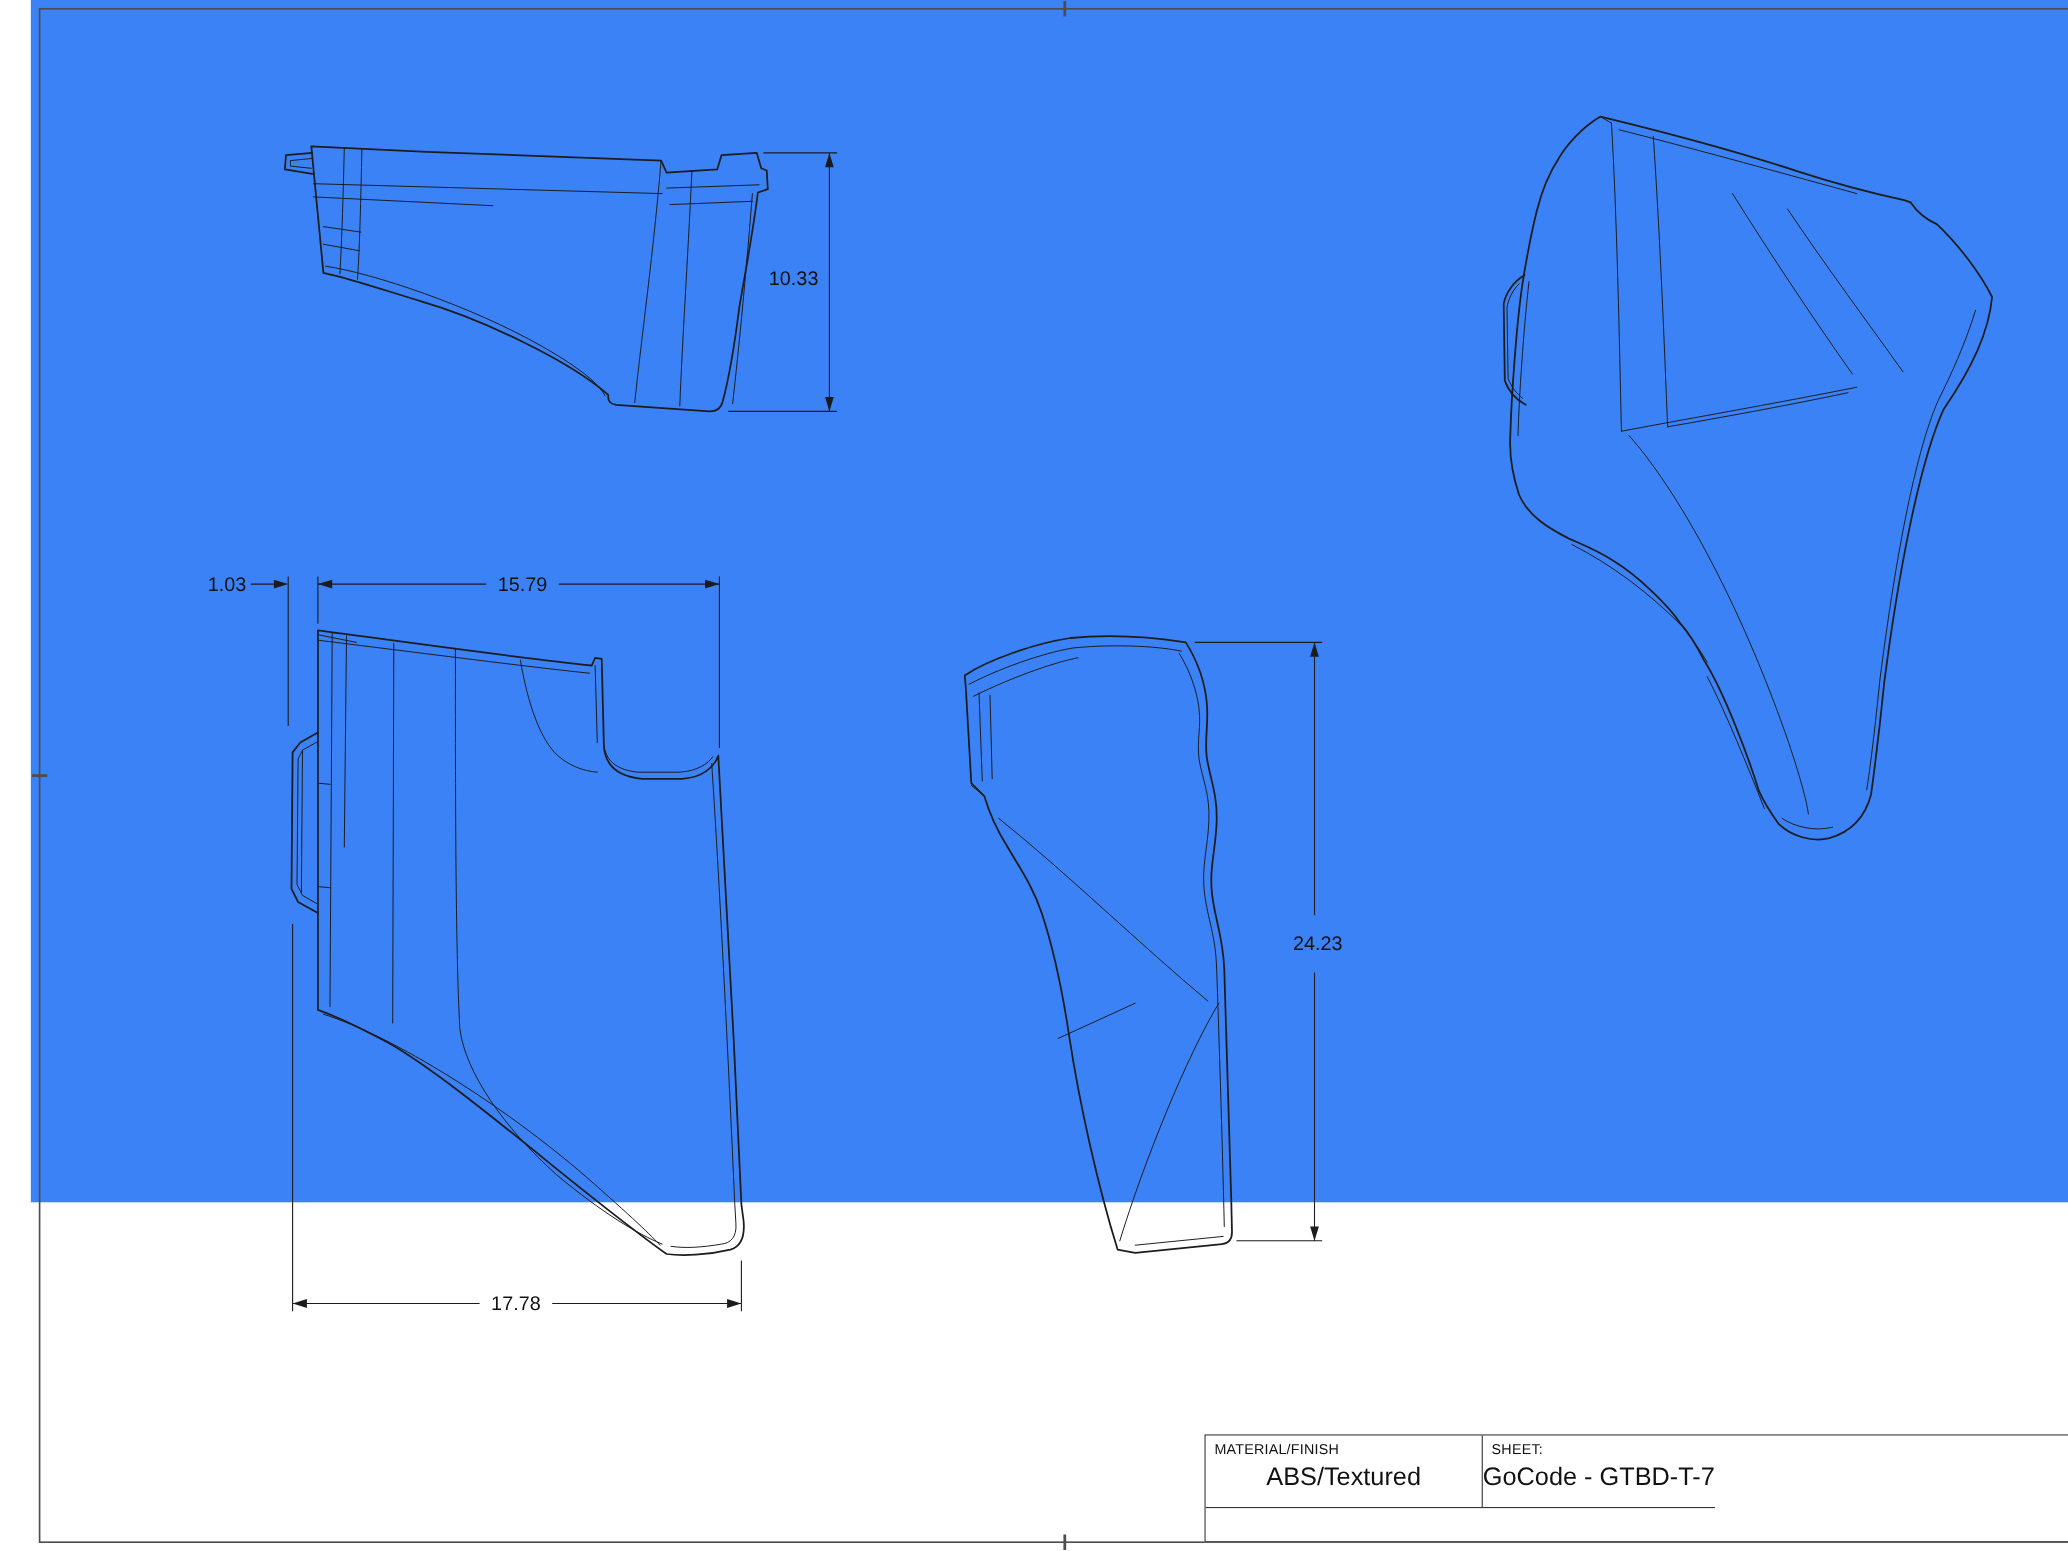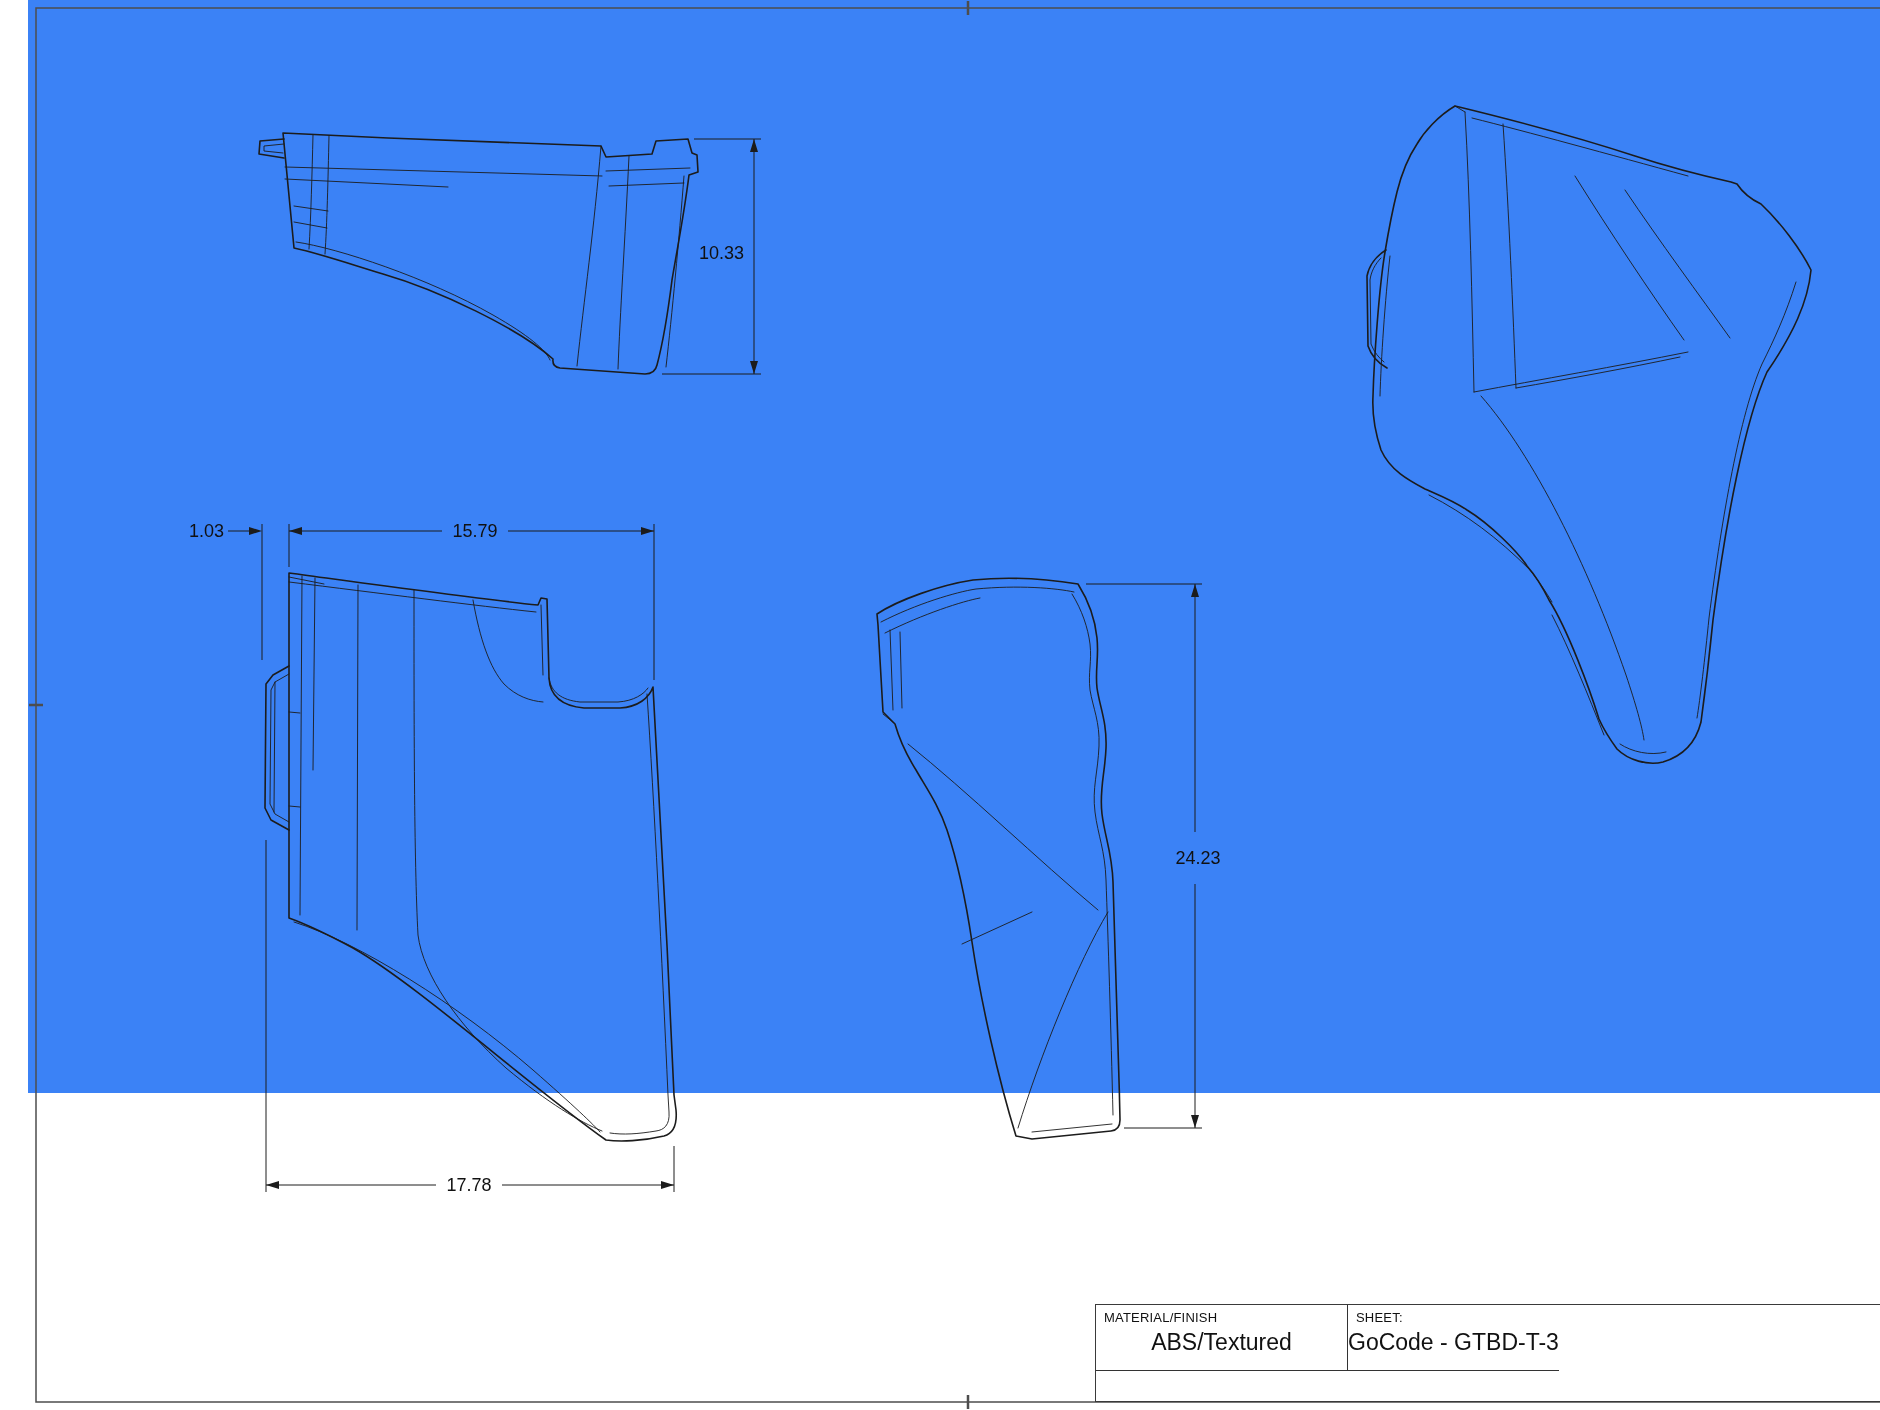--- a/index.html
+++ b/index.html
@@ -102,18 +102,18 @@
   </svg>
 
   <div class="title-block">
     <div class="tb-row-top">
       <div class="tb-cell tb-cell-material">
         <div class="tb-label">MATERIAL/FINISH</div>
         <div class="tb-value">ABS/Textured</div>
       </div>
       <div class="tb-cell tb-cell-title">
         <div class="tb-label">SHEET:</div>
-        <div class="tb-value">GoCode - GTBD-T-3</div>
+        <div class="tb-value">GoCode - GTBD-T-7</div>
       </div>
     </div>
   </div>
 
 </div>
 
 </body></html>

